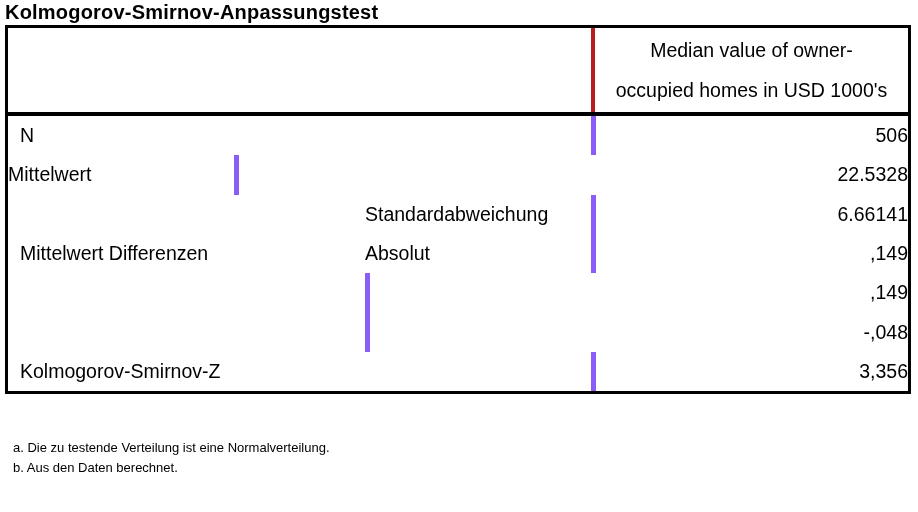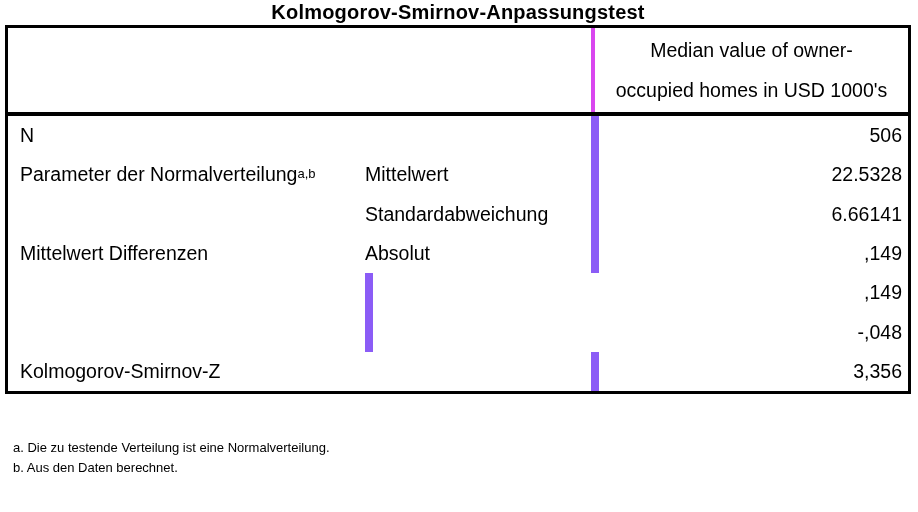--- a/index.html
+++ b/index.html
@@ -10,21 +10,20 @@
     background: #ffffff;
     color: #000000;
     font-family: "Liberation Sans", "DejaVu Sans", sans-serif;
     overflow: hidden;
   }
   .table-title {
     position: absolute;
     top: 1px;
     left: 5px;
     width: 906px;
-    text-align: center;
     font-size: 20px;
     font-weight: 700;
     letter-spacing: 0.2px;
   }
   .ks-table {
     position: absolute;
     top: 25px;
     left: 5px;
     width: 906px;
     box-sizing: border-box;
@@ -36,21 +35,21 @@
     display: flex;
     height: 84px;
     border-bottom: 4px solid #000000;
   }
   .corner-cell {
     width: 583px;
     box-sizing: border-box;
   }
   .value-header-cell {
     flex: 1;
-    border-left: 4px solid #d946ef;
+    border-left: 4px solid #b91c1c;
     display: flex;
     flex-direction: column;
     justify-content: center;
     text-align: center;
     line-height: 40px;
     box-sizing: border-box;
   }
   .trow {
     display: flex;
     height: 39.3px;
@@ -65,26 +64,25 @@
   }
   .c2 {
     width: 226px;
     box-sizing: border-box;
     display: flex;
     align-items: center;
     white-space: nowrap;
   }
   .c3 {
     flex: 1;
-    border-left: 8px solid #8b5cf6;
+    border-left: 5px solid #8b5cf6;
     box-sizing: border-box;
     display: flex;
     align-items: center;
     justify-content: flex-end;
-    padding-right: 6px;
     white-space: nowrap;
   }
   sup.fn-marker {
     font-size: 13px;
     line-height: 0;
     position: relative;
     top: -1px;
     vertical-align: super;
   }
   .footnote {
@@ -113,24 +111,20 @@
       </div>
     </div>
 
     <div class="trow">
       <div class="c1">N</div>
       <div class="c2"></div>
       <div class="c3">506</div>
     </div>
 
     <div class="trow">
-      <div class="c1">
-        <span>Parameter der Normalverteilung</span>
-          <sup class="fn-marker">a,b</sup>
-      </div>
       <div class="c2">Mittelwert</div>
       <div class="c3">22.5328</div>
     </div>
 
     <div class="trow">
       <div class="c1"></div>
       <div class="c2">Standardabweichung</div>
       <div class="c3">6.66141</div>
     </div>
 

